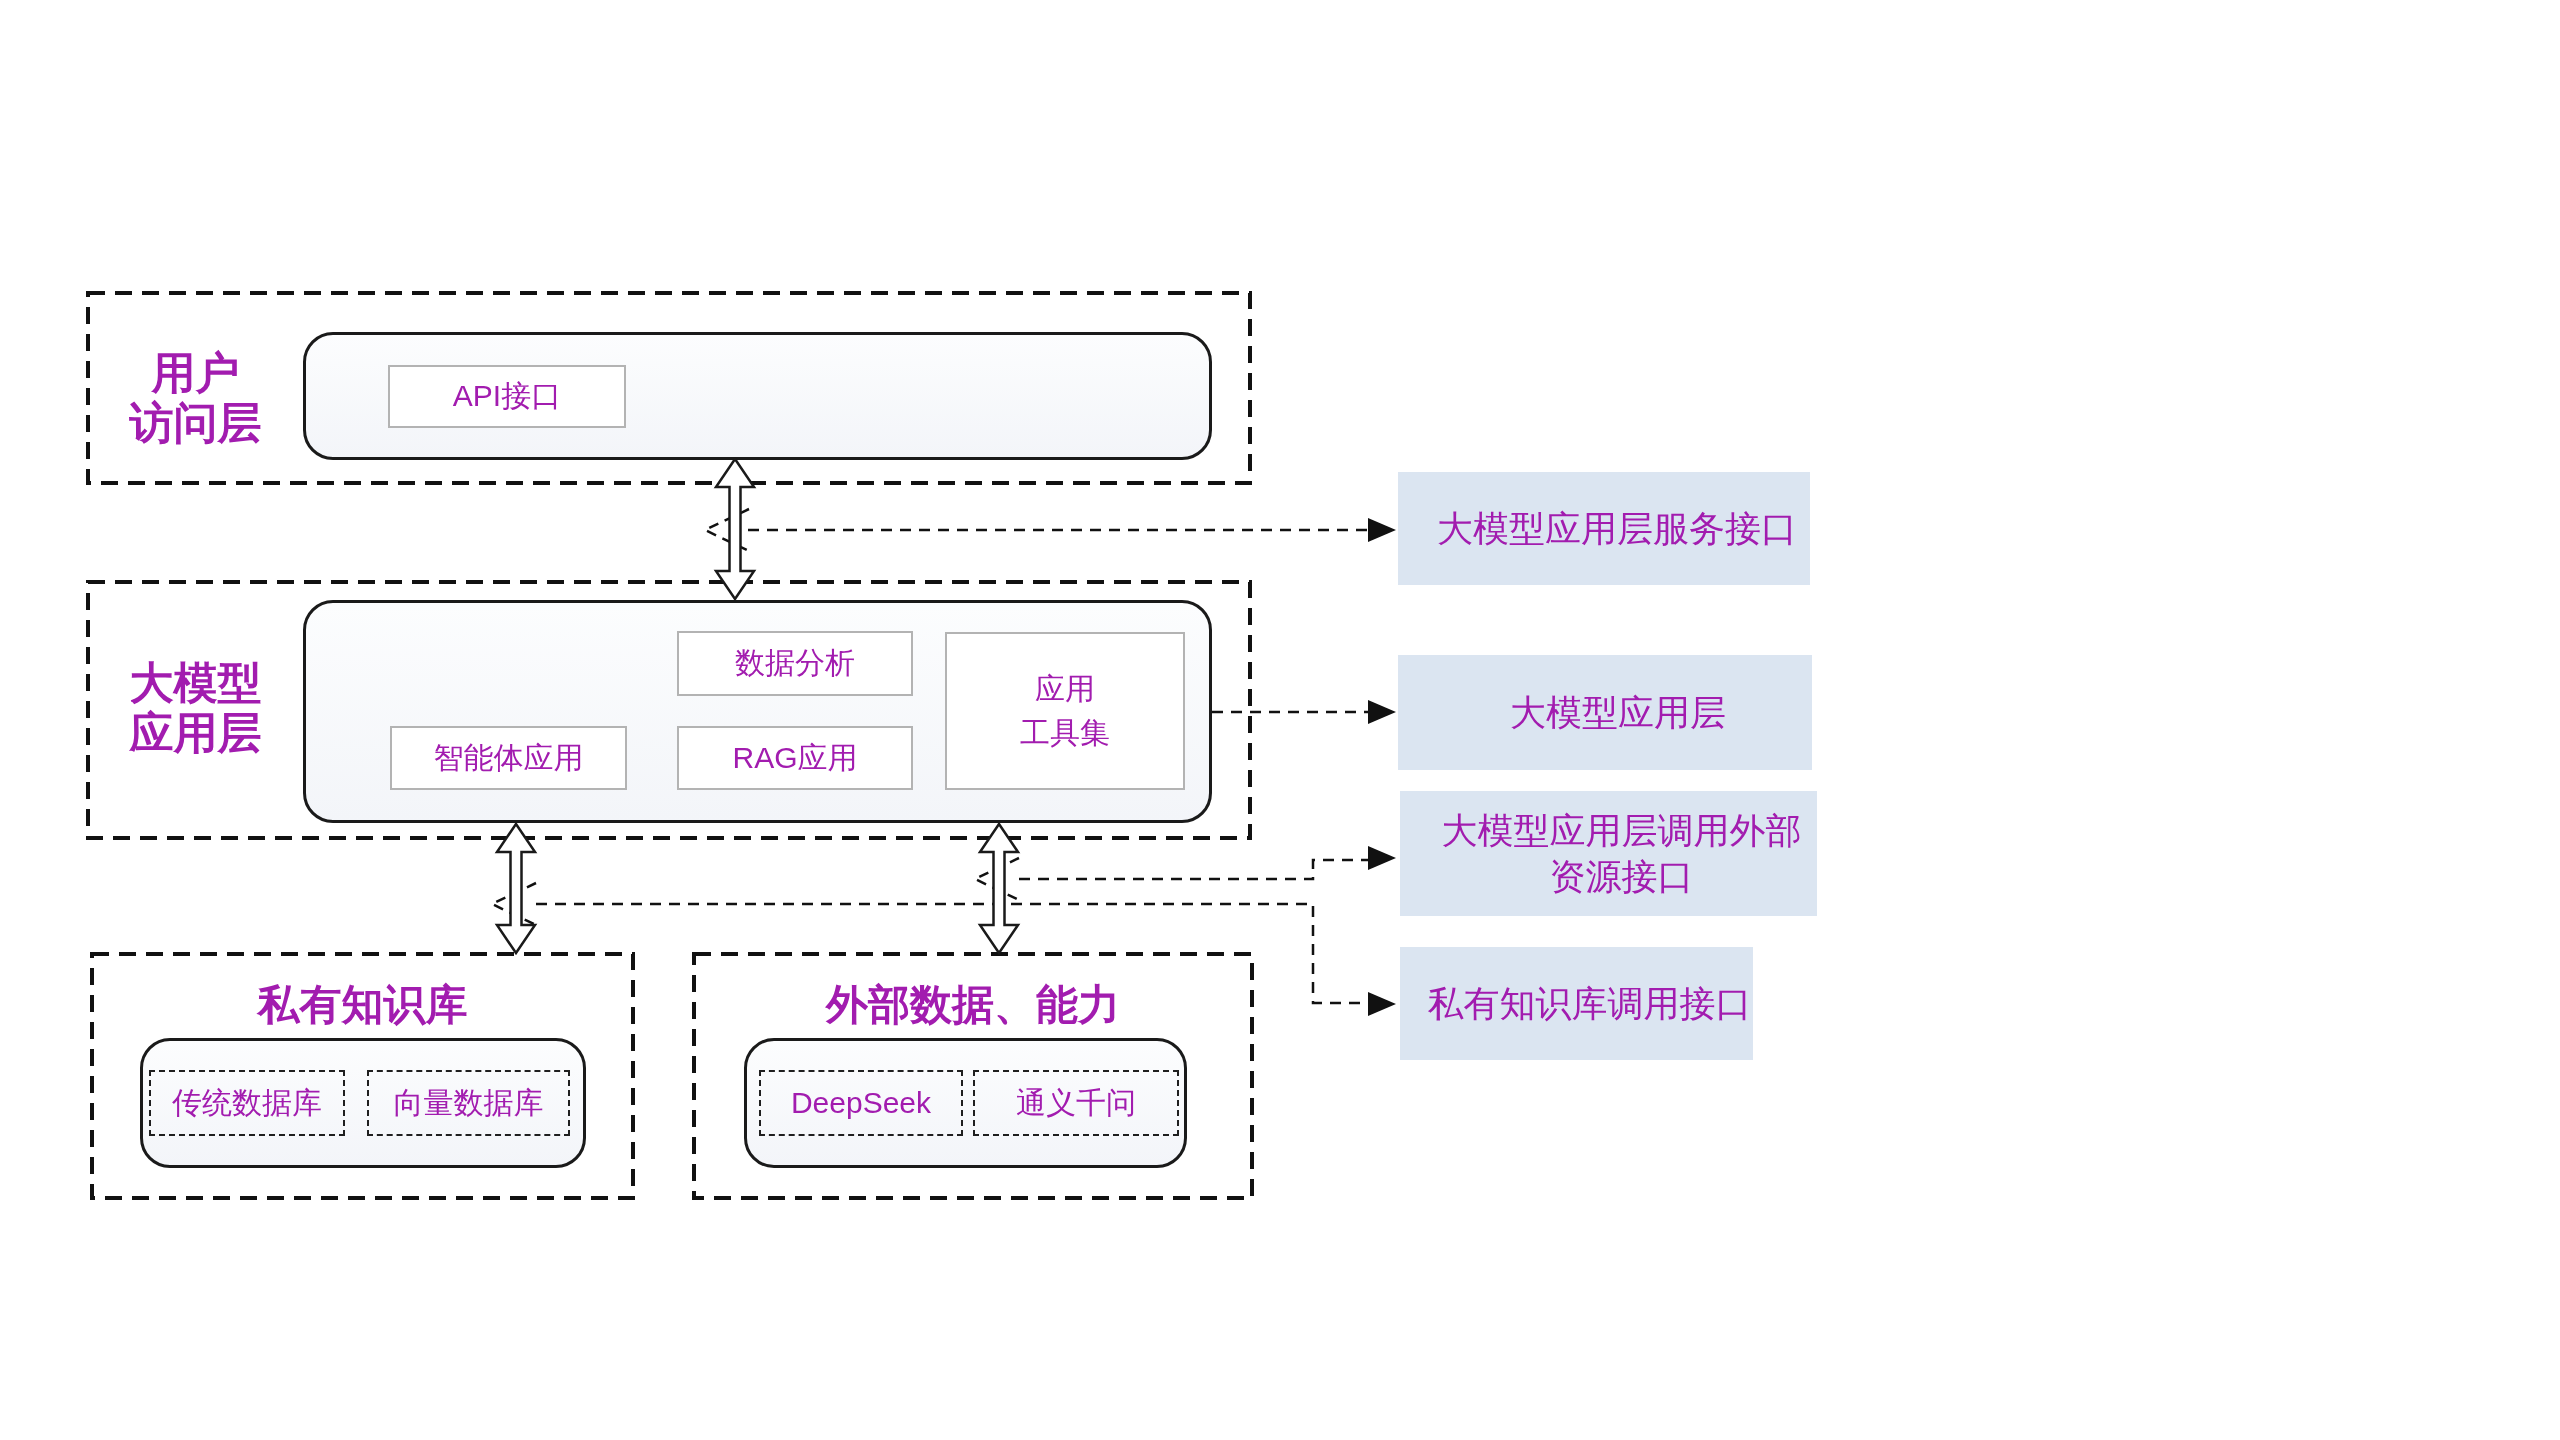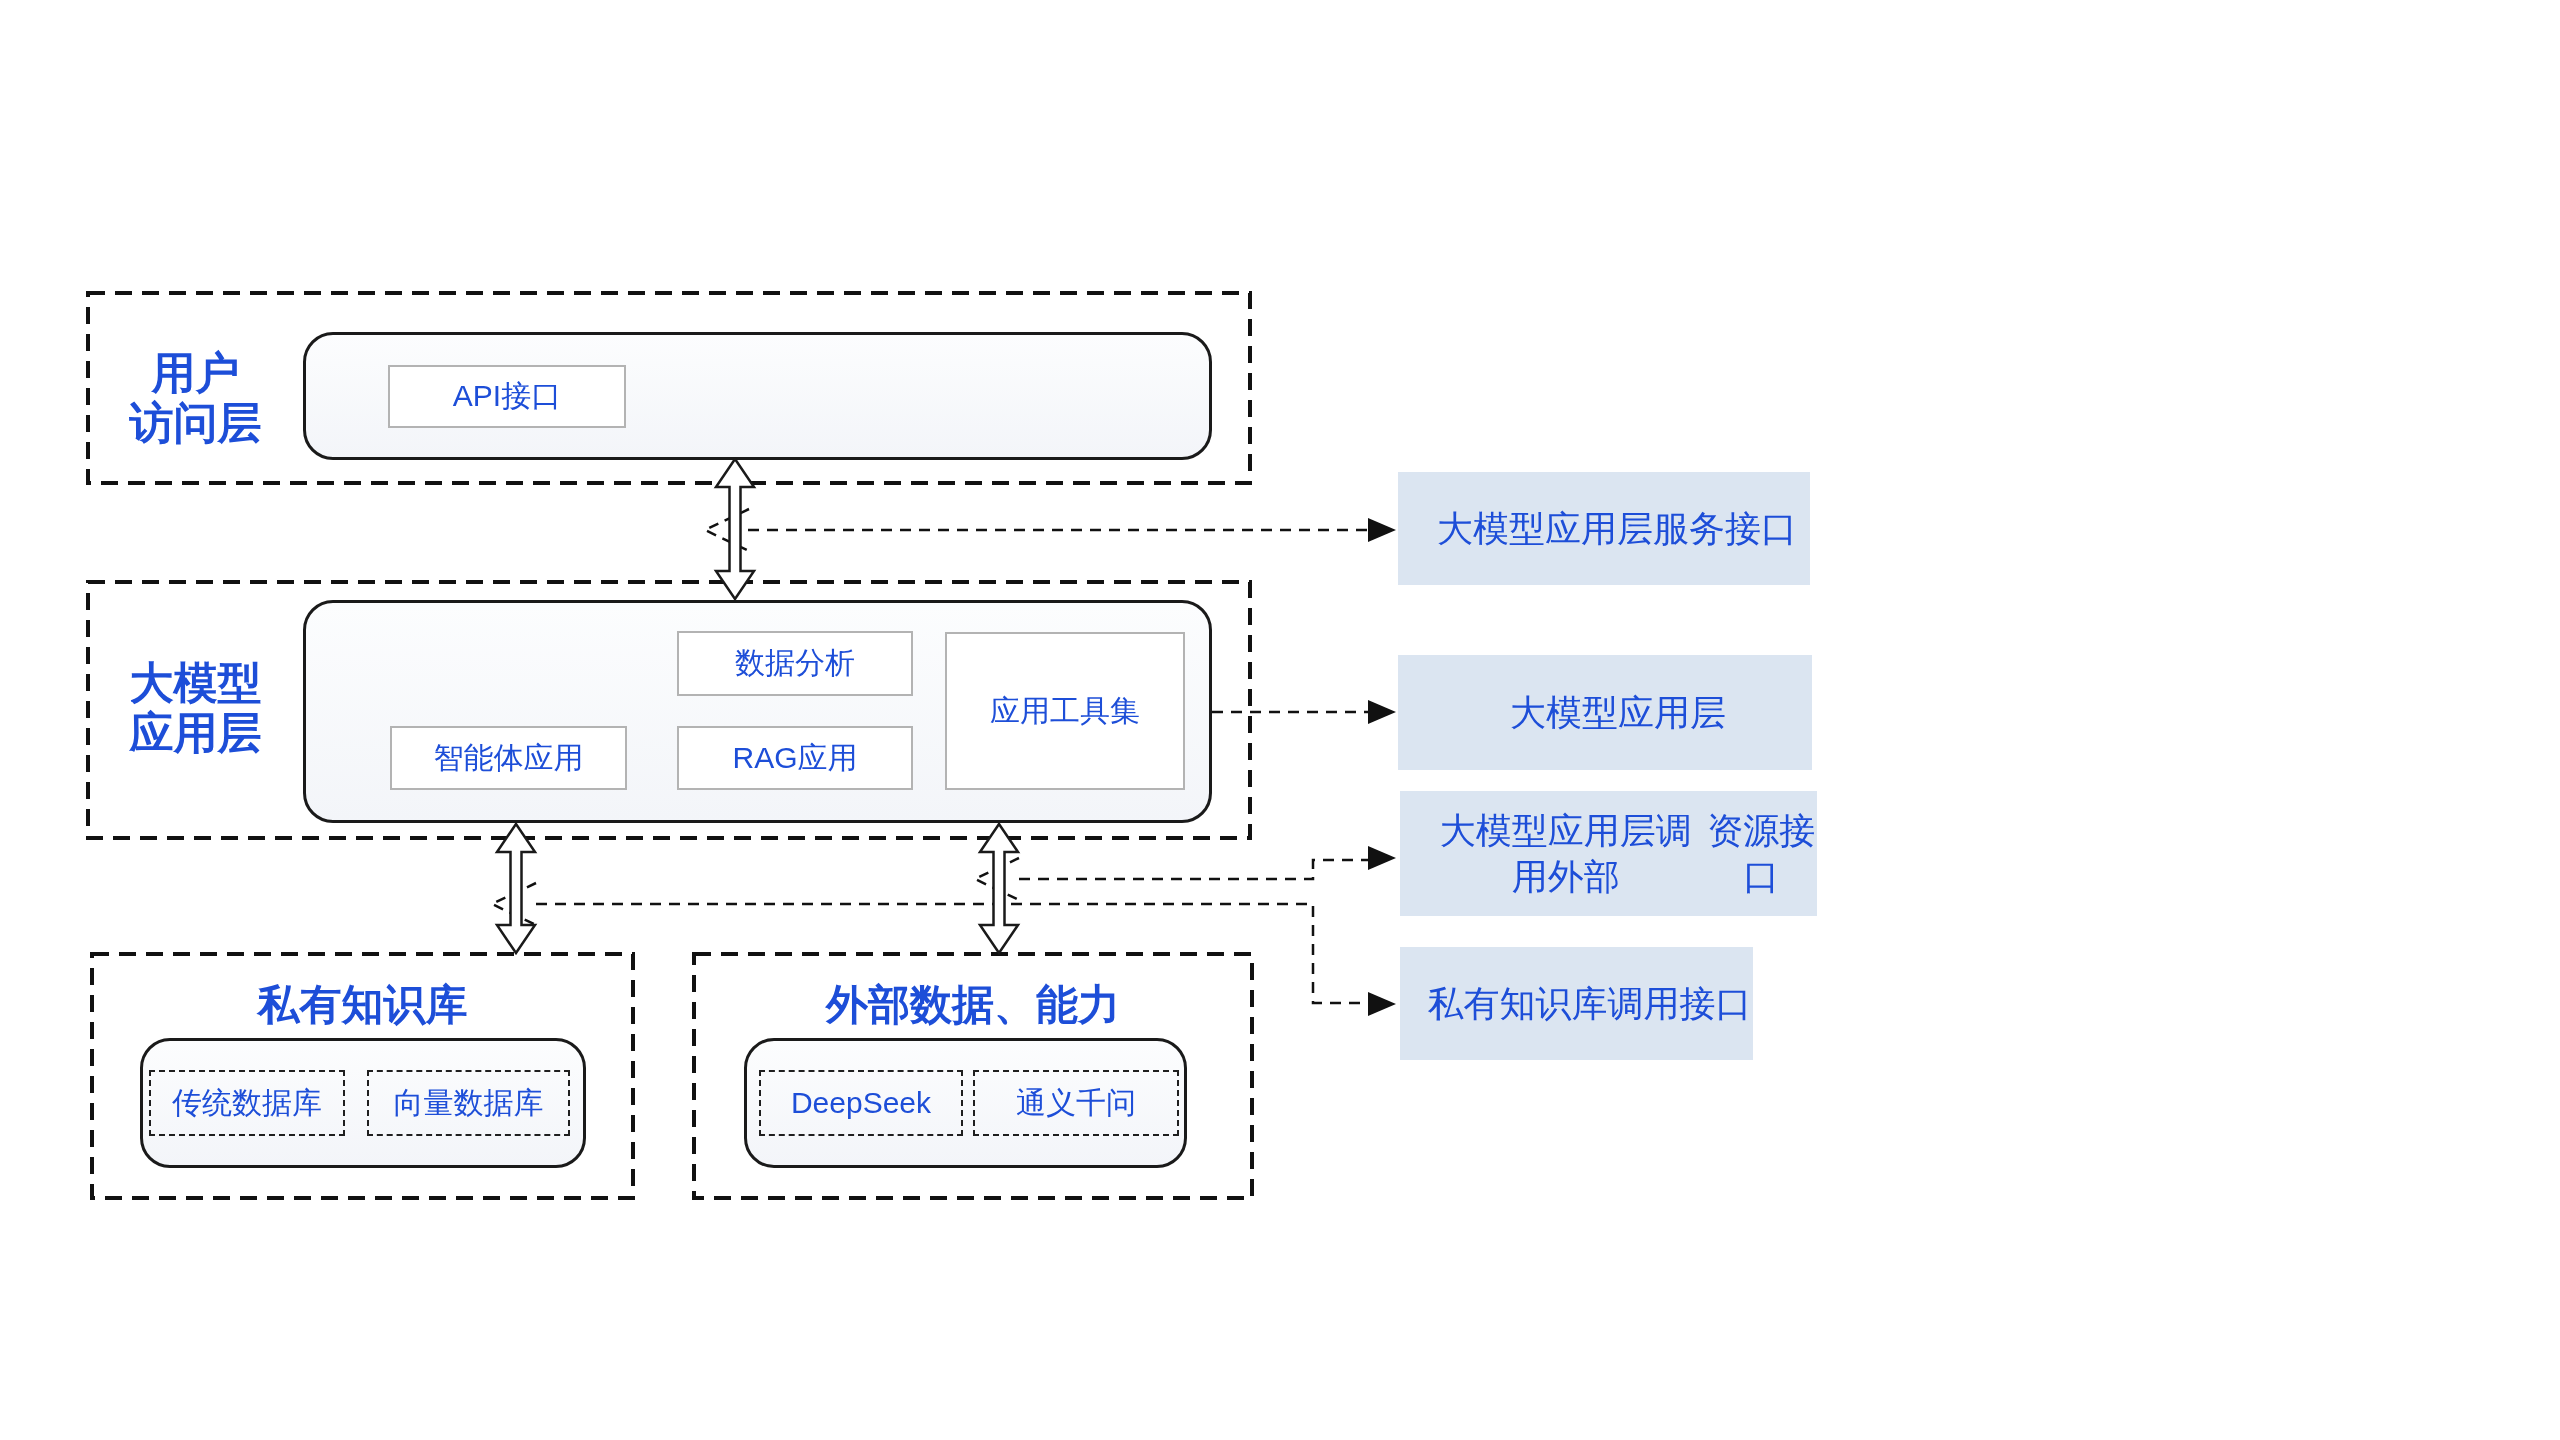--- a/index.html
+++ b/index.html
@@ -1,20 +1,20 @@
 <!DOCTYPE html>
 <html><head>
 <meta charset="utf-8">
 <style>
   html,body{margin:0;padding:0;background:#fff;}
   .stage{position:relative;width:2560px;height:1440px;background:#ffffff;overflow:hidden;
-         font-family:"Liberation Sans","DejaVu Sans",sans-serif;color:#1d4ed8;}
+         font-family:"Liberation Sans","DejaVu Sans",sans-serif;color:#a21caf;}
   .abs{position:absolute;box-sizing:border-box;}
   .center{display:flex;align-items:center;justify-content:center;text-align:center;}
-  .col{flex-direction:row;align-items:center;}
+  .col{flex-direction:column;align-items:center;}
   .rc{border:3px solid #1a1a1a;border-radius:30px;
       background:linear-gradient(180deg,#fcfdfe 0%,#f3f5f9 100%);}
   .sbox{background:#ffffff;border:2px solid #b3b3b3;font-size:30px;}
   .dbox{background:transparent;border:2.5px dashed #1f1f1f;font-size:30px;}
   .ibox{background:#dbe5f1;font-size:36px;line-height:46px;padding-left:26px;}
   .ltitle{font-weight:bold;font-size:44px;line-height:50px;text-align:center;}
   .btitle{font-weight:bold;font-size:42px;line-height:46px;text-align:center;}
   svg{display:block;}
   .two-line{line-height:44px;}
 </style>

